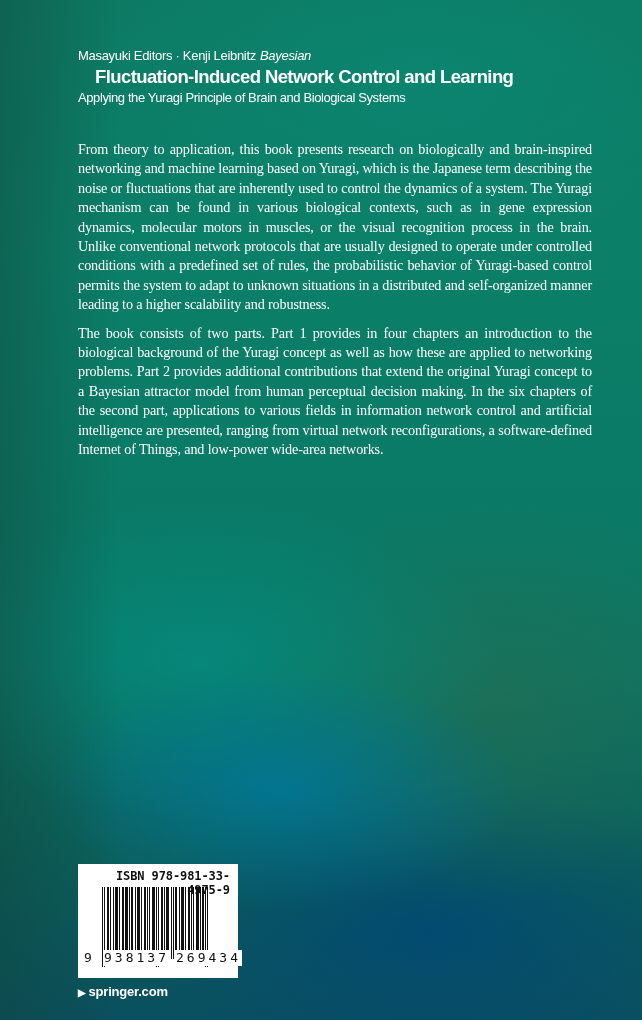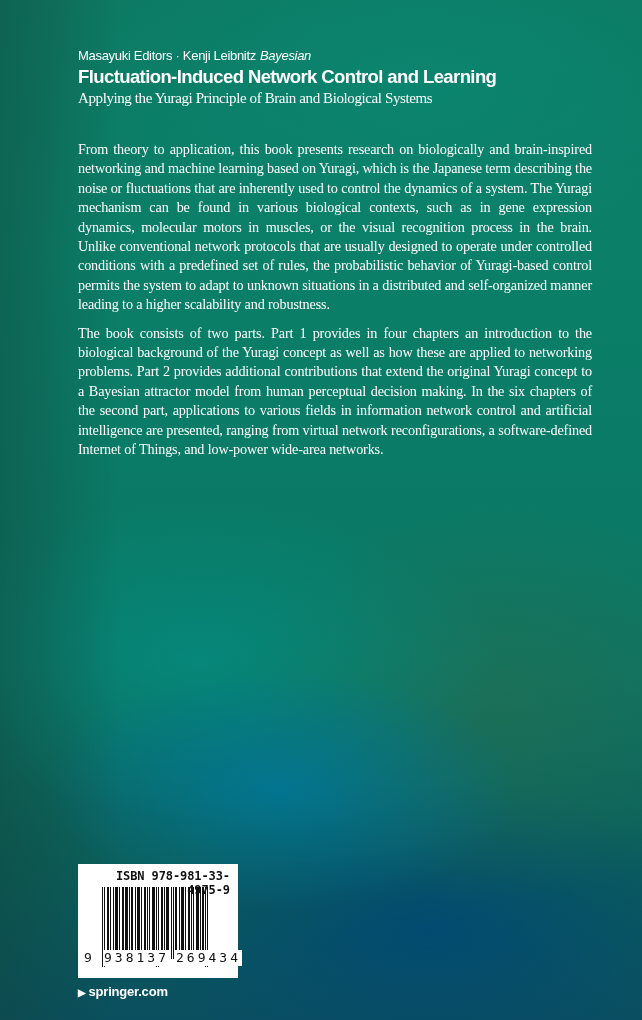--- a/index.html
+++ b/index.html
@@ -15,22 +15,22 @@
         radial-gradient(ellipse 350px 200px at 420px 80px, rgba(10,140,120,0.55), rgba(10,140,120,0) 100%),
         linear-gradient(180deg, #0d7a63 0%, #0b7f68 25%, #0a7a66 50%, #0c7563 65%, #0b5e5a 85%, #0a4f5f 100%);
     }
     .leftshade {
       position: absolute; left: 0; top: 0; width: 120px; height: 1020px;
       background: linear-gradient(90deg, rgba(16,70,60,0.45), rgba(16,70,60,0));
     }
     .header { position: absolute; left: 78px; top: 48px; width: 520px; font-family: "Liberation Sans", sans-serif; }
     .editors { font-size: 13px; letter-spacing: -0.3px; line-height: 16px; }
     .editors .role { font-style: italic; margin-left: 4px; }
-    .title { font-size: 18.5px; font-weight: bold; letter-spacing: -0.6px; line-height: 24px; margin-top: 1px; }
-    .subtitle { font-size: 15px; letter-spacing: -0.4px; line-height: 16px; margin-top: 1px; font-family: Liberation Serif, serif; }
+    .title { font-size: 18.5px; font-weight: bold; letter-spacing: -0.6px; line-height: 24px; margin-top: 1px; margin-left: 17px; }
+    .subtitle { font-size: 13px; letter-spacing: -0.4px; line-height: 16px; margin-top: 1px; }
     .body { position: absolute; left: 78px; top: 140px; width: 514px; }
     .body p {
       margin: 0 0 9px 0; font-size: 14.2px; line-height: 19.4px;
       text-align: justify; text-align-last: left; letter-spacing: -0.15px;
     }
     .barcode-box {
       position: absolute; left: 78px; top: 864px; width: 160px; height: 114px;
       background: #ffffff; color: #111; box-sizing: border-box; padding: 5px 8px 0 8px;
     }
     .isbn {

